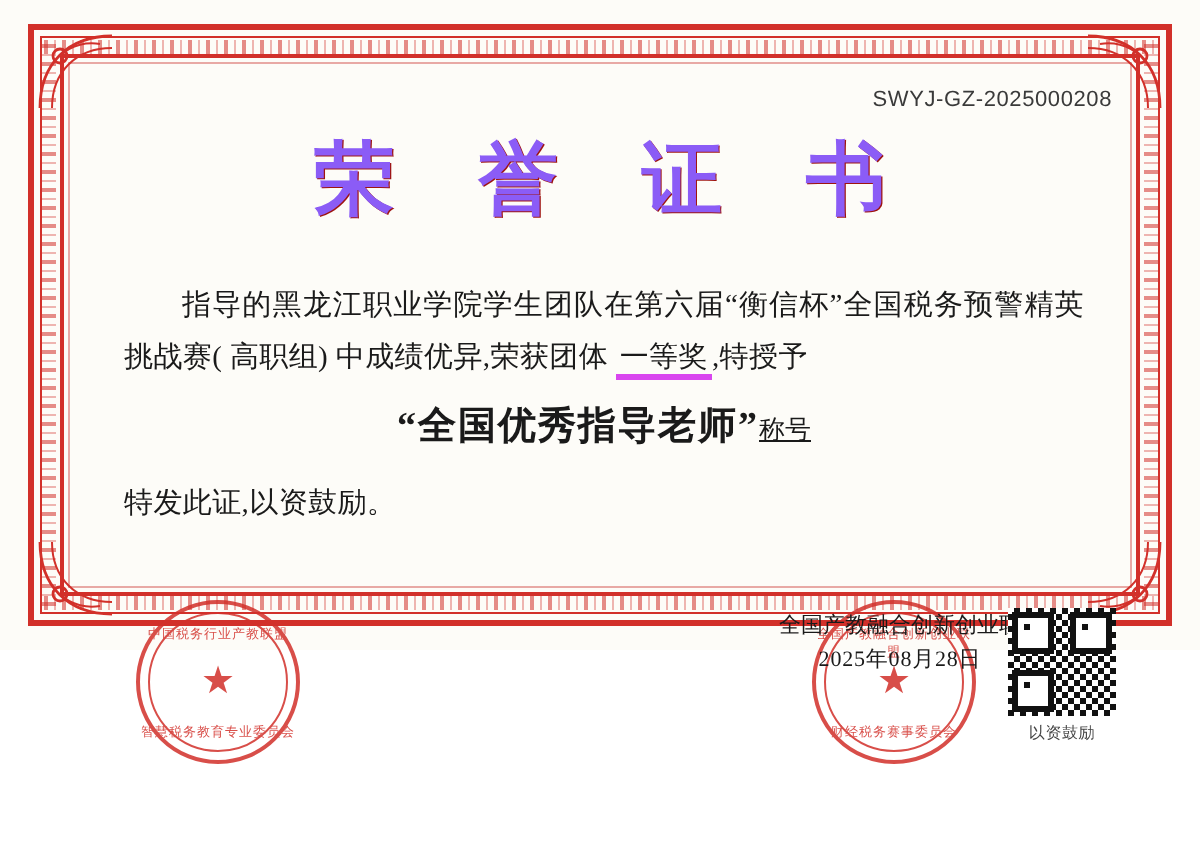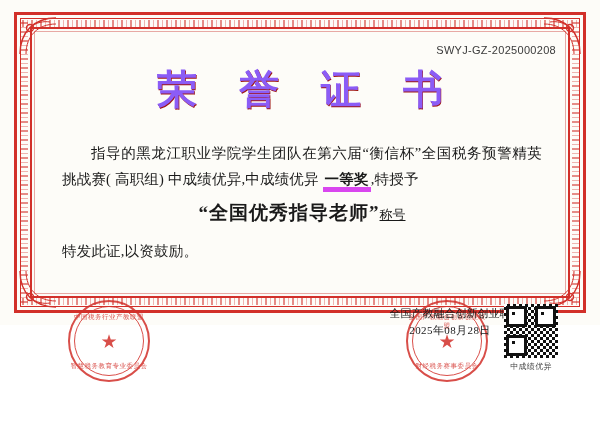--- a/index.html
+++ b/index.html
@@ -135,22 +135,22 @@
     font-size: 14px;
   }
   .para {
     font-size: 14.5px;
     line-height: 26px;
     text-align: justify;
     text-indent: 29px;
     letter-spacing: 0.2px;
   }
   .award-rank {
-    font-weight: bold;
-    border-bottom: 5px solid #d946ef;
+    font-weight: normal;
+    border-bottom: 3px solid #d946ef;
     padding: 0 2px;
   }
   .honor-line {
     margin-top: 8px;
     text-align: center;
     font-size: 19px;
     font-weight: bold;
     letter-spacing: 1px;
   }
   .honor-suffix {
@@ -310,21 +310,21 @@
     </svg>
   </div>
 
   <div class="serial">SWYJ-GZ-2025000208</div>
 
   <div class="title">荣 誉 证 书</div>
 
   <div class="body-area">
 
     <div class="para">
-      <span>指导的黑龙江职业学院学生团队在第六届“衡信杯”全国税务预警精英挑战赛( 高职组) 中成绩优异,中成绩优异 </span><span class="award-rank">一等奖</span><span>,特授予</span>
+      <span>指导的黑龙江职业学院学生团队在第六届“衡信杯”全国税务预警精英挑战赛( 高职组) 中成绩优异,荣获团体 </span><span class="award-rank">一等奖</span><span>,特授予</span>
     </div>
 
     <div class="honor-line">
       <span>“全国优秀指导老师”</span><span class="honor-suffix">称号</span>
     </div>
 
     <div class="closing">特发此证,以资鼓励。</div>
   </div>
 
   <div class="seal seal-left">
@@ -346,16 +346,16 @@
     <div class="date">2025年08月28日</div>
   </div>
 
   <div class="qr-wrap">
     <div class="qr-box">
       <div class="qr-noise"></div>
       <div class="qr-eye tl"></div>
       <div class="qr-eye tr"></div>
       <div class="qr-eye bl"></div>
     </div>
-    <div class="qr-label">中成绩优异</div>
+    <div class="qr-label">以资鼓励</div>
   </div>
 
 </div>
 
 </body></html>

